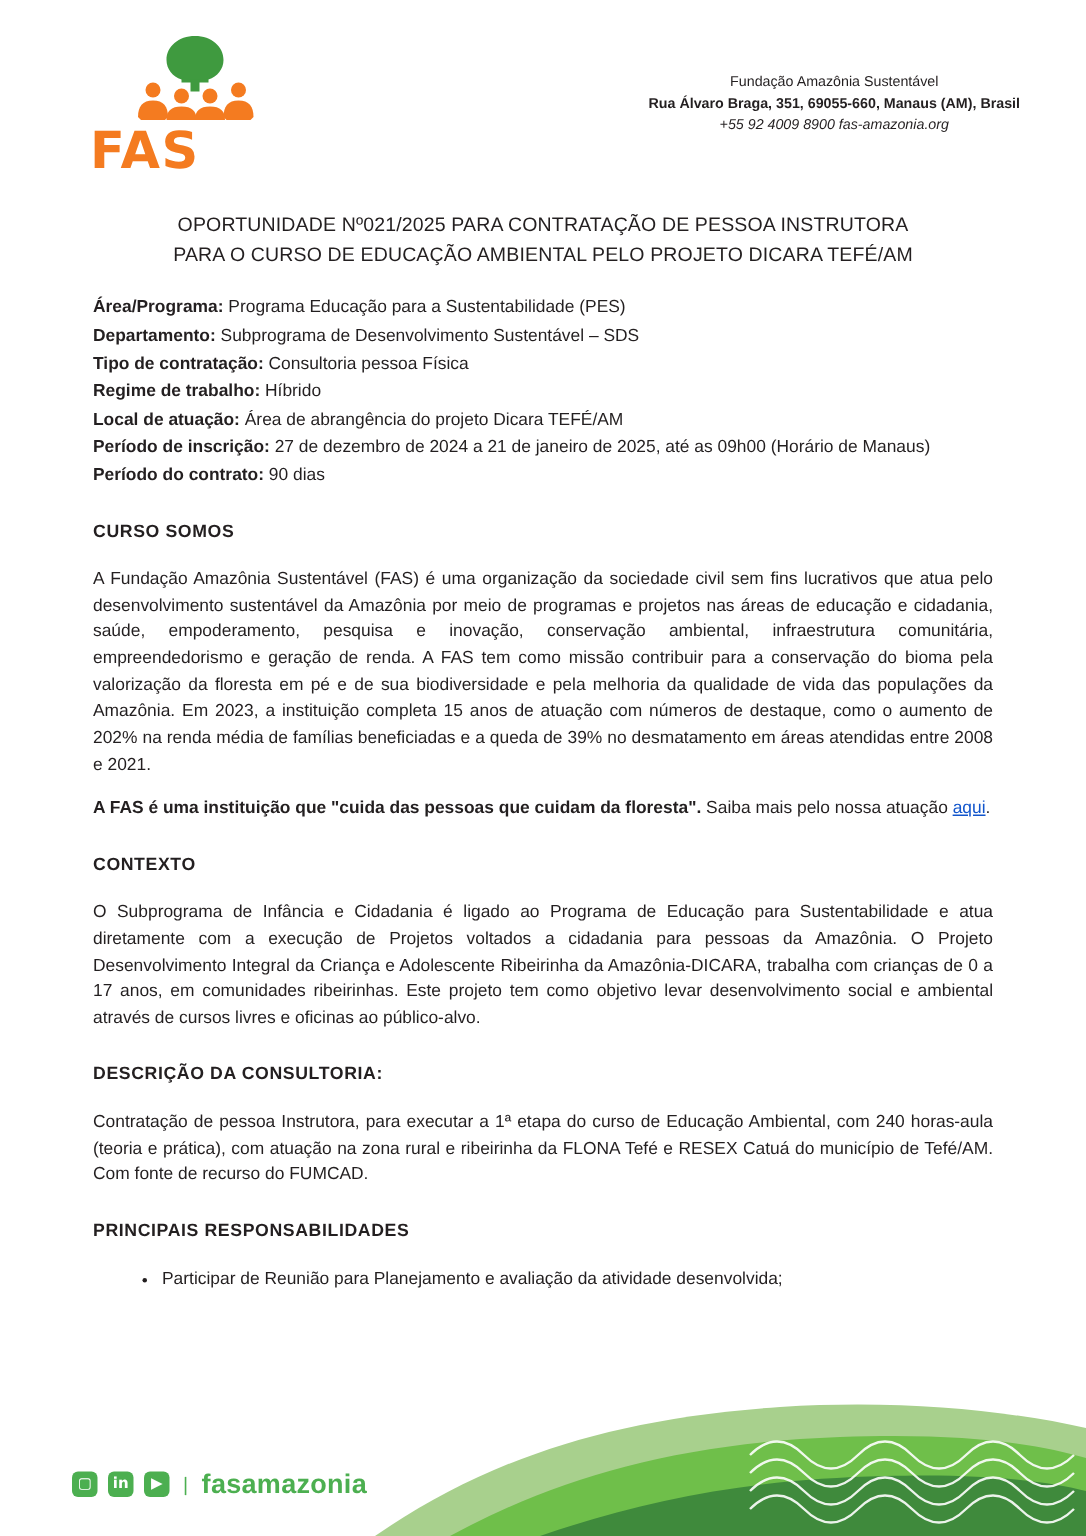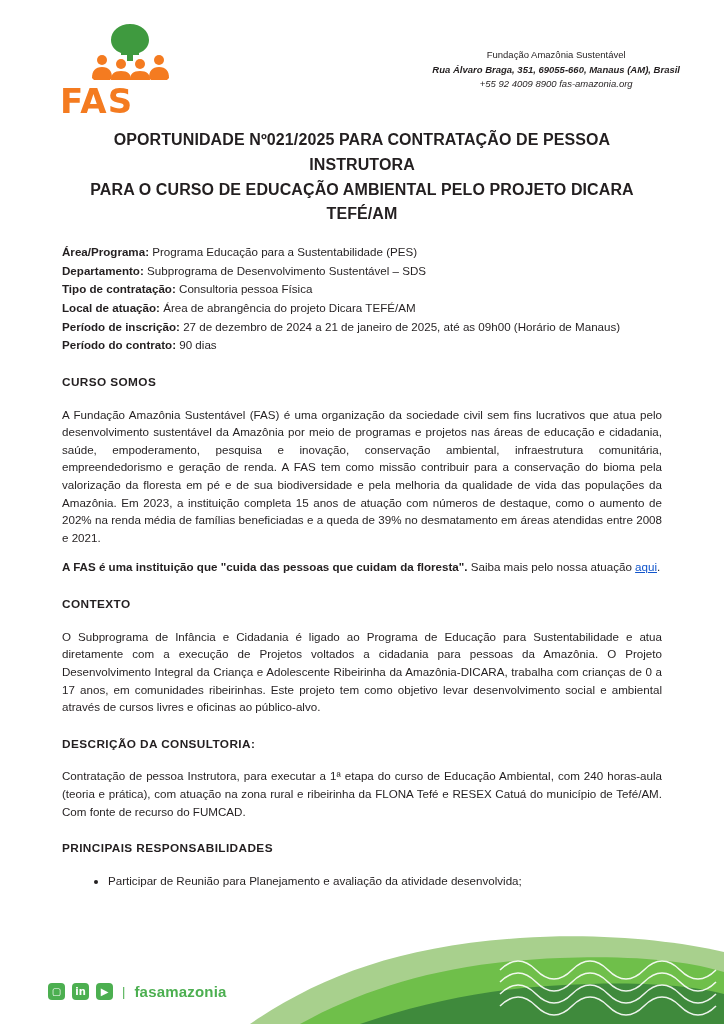--- a/index.html
+++ b/index.html
@@ -51,30 +51,30 @@
     margin-top: 2px;
   }
   .contact {
     text-align: center;
     font-size: 9.5px;
     line-height: 1.55;
     color: #231f20;
     margin-top: 26px;
   }
   .contact .org { }
-  .contact .addr { font-style: italic; font-weight: bold; }
+  .contact .addr { font-weight: bold; }
   .contact .phone { font-style: italic; }
 
   
   .title {
     text-align: center;
-    font-weight: bold;
-    font-size: 16px;
+    font-weight: normal;
+    font-size: 13px;
     line-height: 1.55;
-    margin: 8px 62px 16px 62px;
+    margin: 20px 62px 16px 62px;
     letter-spacing: 0.1px;
   }
 
   
   .content {
     padding: 0 62px 0 62px;
     font-size: 11.6px;
     line-height: 1.5;
   }
   .meta-list { margin-bottom: 16px; }
@@ -142,21 +142,21 @@
     font-family: "DejaVu Sans", sans-serif;
   }
   .soc-sep {
     color: #4caf50;
     font-size: 13px;
     margin: 0 2px;
   }
   .soc-handle {
     color: #4caf50;
     font-weight: bold;
-    font-size: 15px;
+    font-size: 18px;
     letter-spacing: 0.2px;
   }
 </style>
 </head>
 <body>
 
 <div class="page">
 
   <div class="header">
     <div class="logo-block">
@@ -197,20 +197,23 @@
       <p class="meta-row">
         <b>Área/Programa:</b><span> Programa Educação para a Sustentabilidade (PES)</span>
       </p>
       <p class="meta-row">
         <b>Departamento:</b><span> Subprograma de Desenvolvimento Sustentável – SDS</span>
       </p>
       <p class="meta-row">
         <b>Tipo de contratação:</b><span> Consultoria pessoa Física</span>
       </p>
       <p class="meta-row">
+        <b>Regime de trabalho:</b><span> Híbrido</span>
+      </p>
+      <p class="meta-row">
         <b>Local de atuação:</b><span> Área de abrangência do projeto Dicara TEFÉ/AM</span>
       </p>
       <p class="meta-row">
         <b>Período de inscrição:</b><span> 27 de dezembro de 2024 a 21 de janeiro de 2025, até as 09h00 (Horário de Manaus)</span>
       </p>
       <p class="meta-row">
         <b>Período do contrato:</b><span> 90 dias</span>
       </p>
     </div>
 

